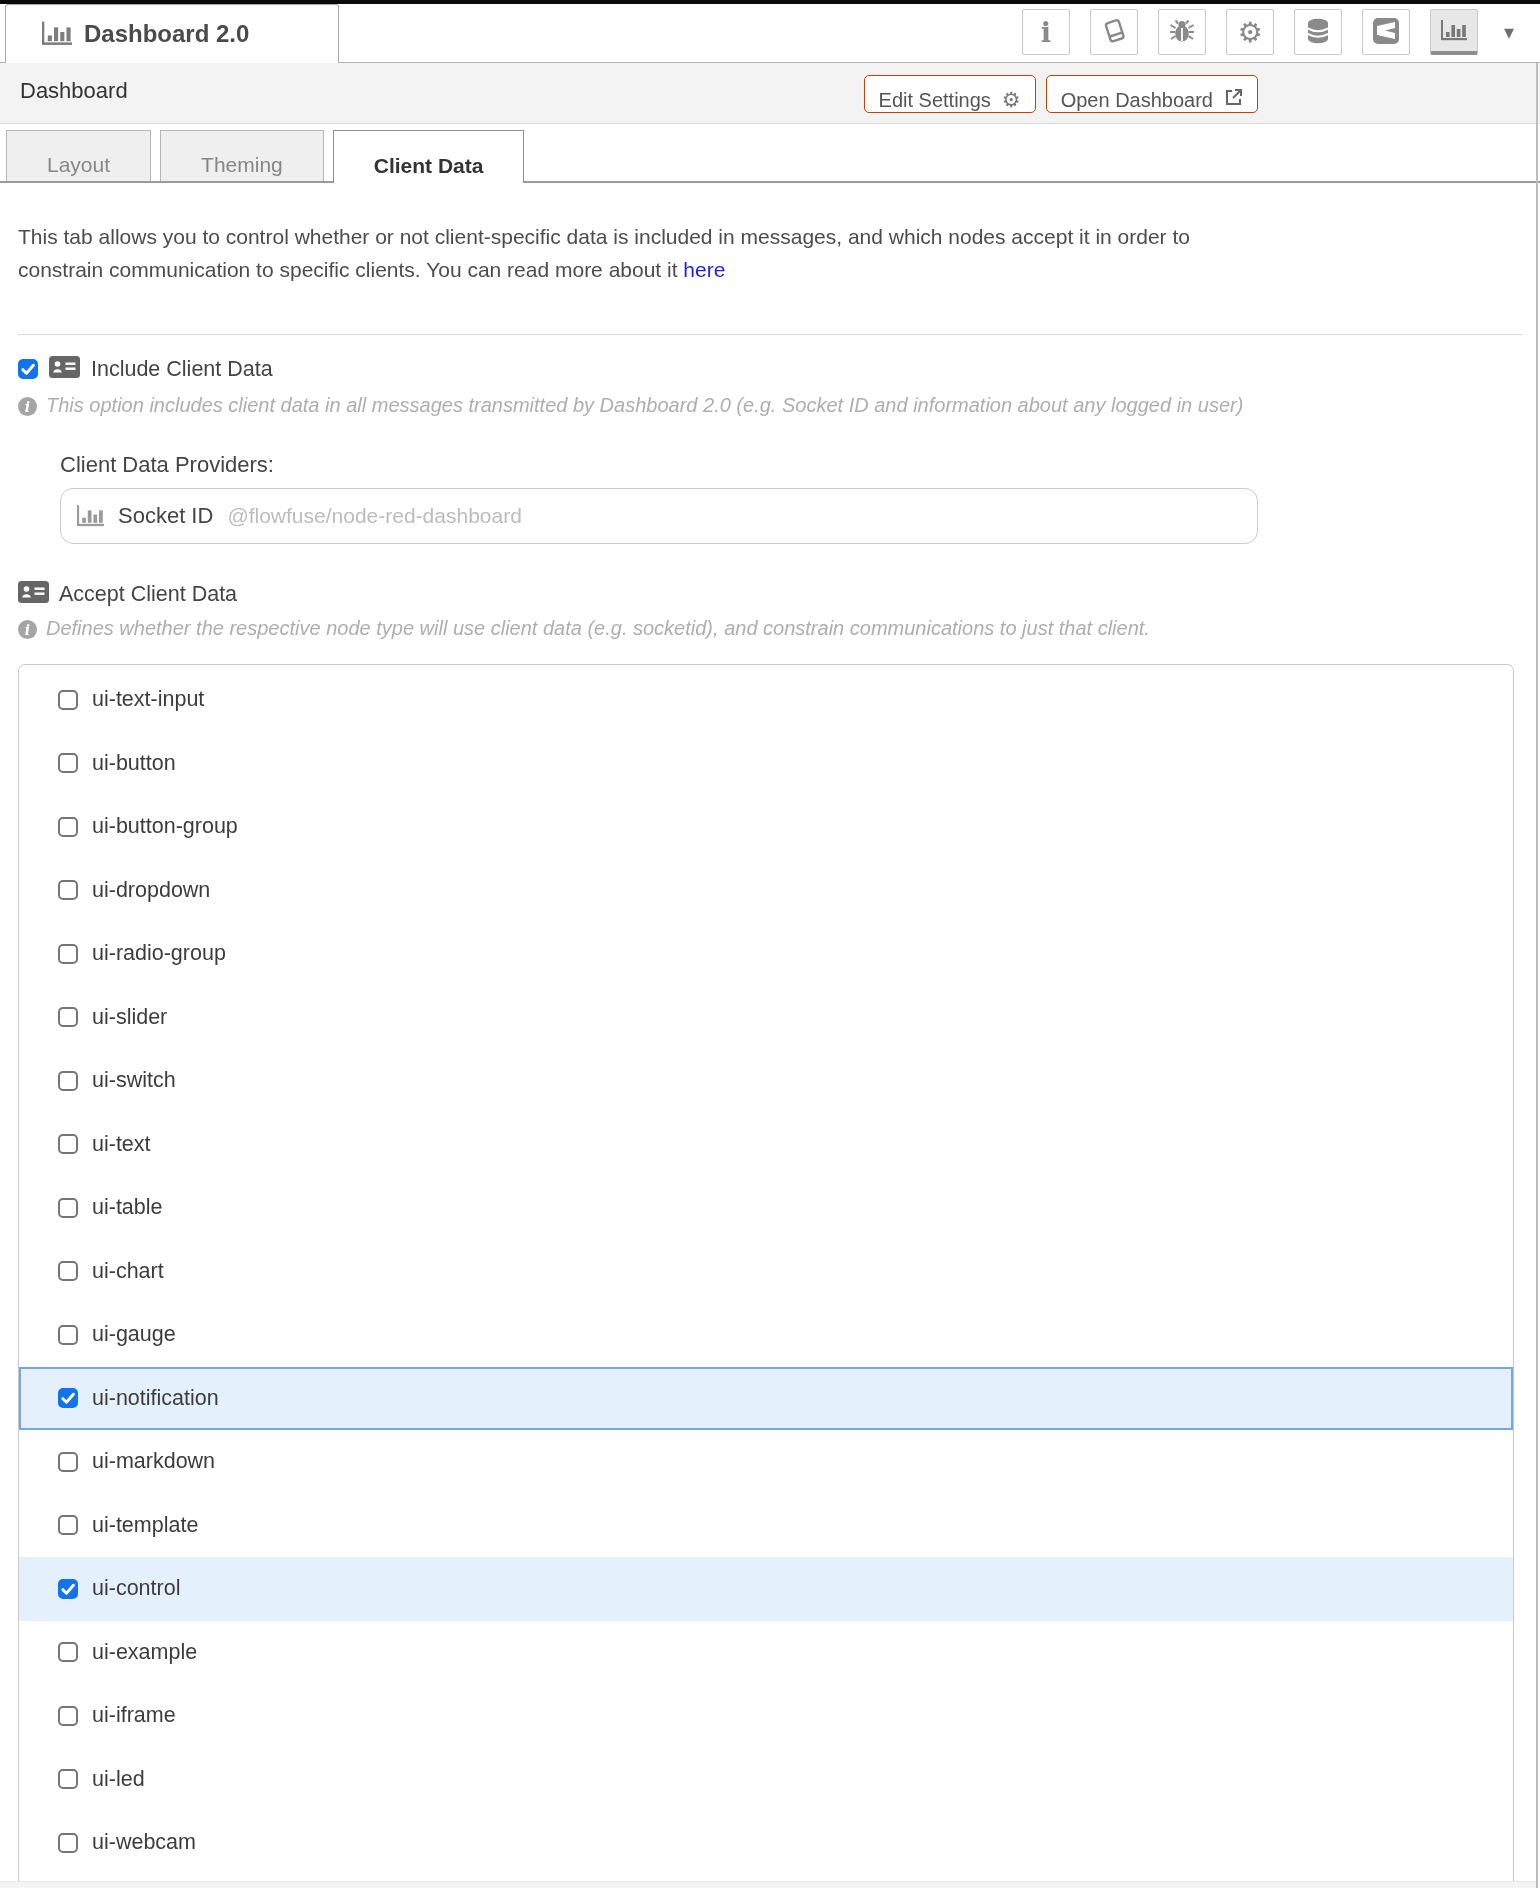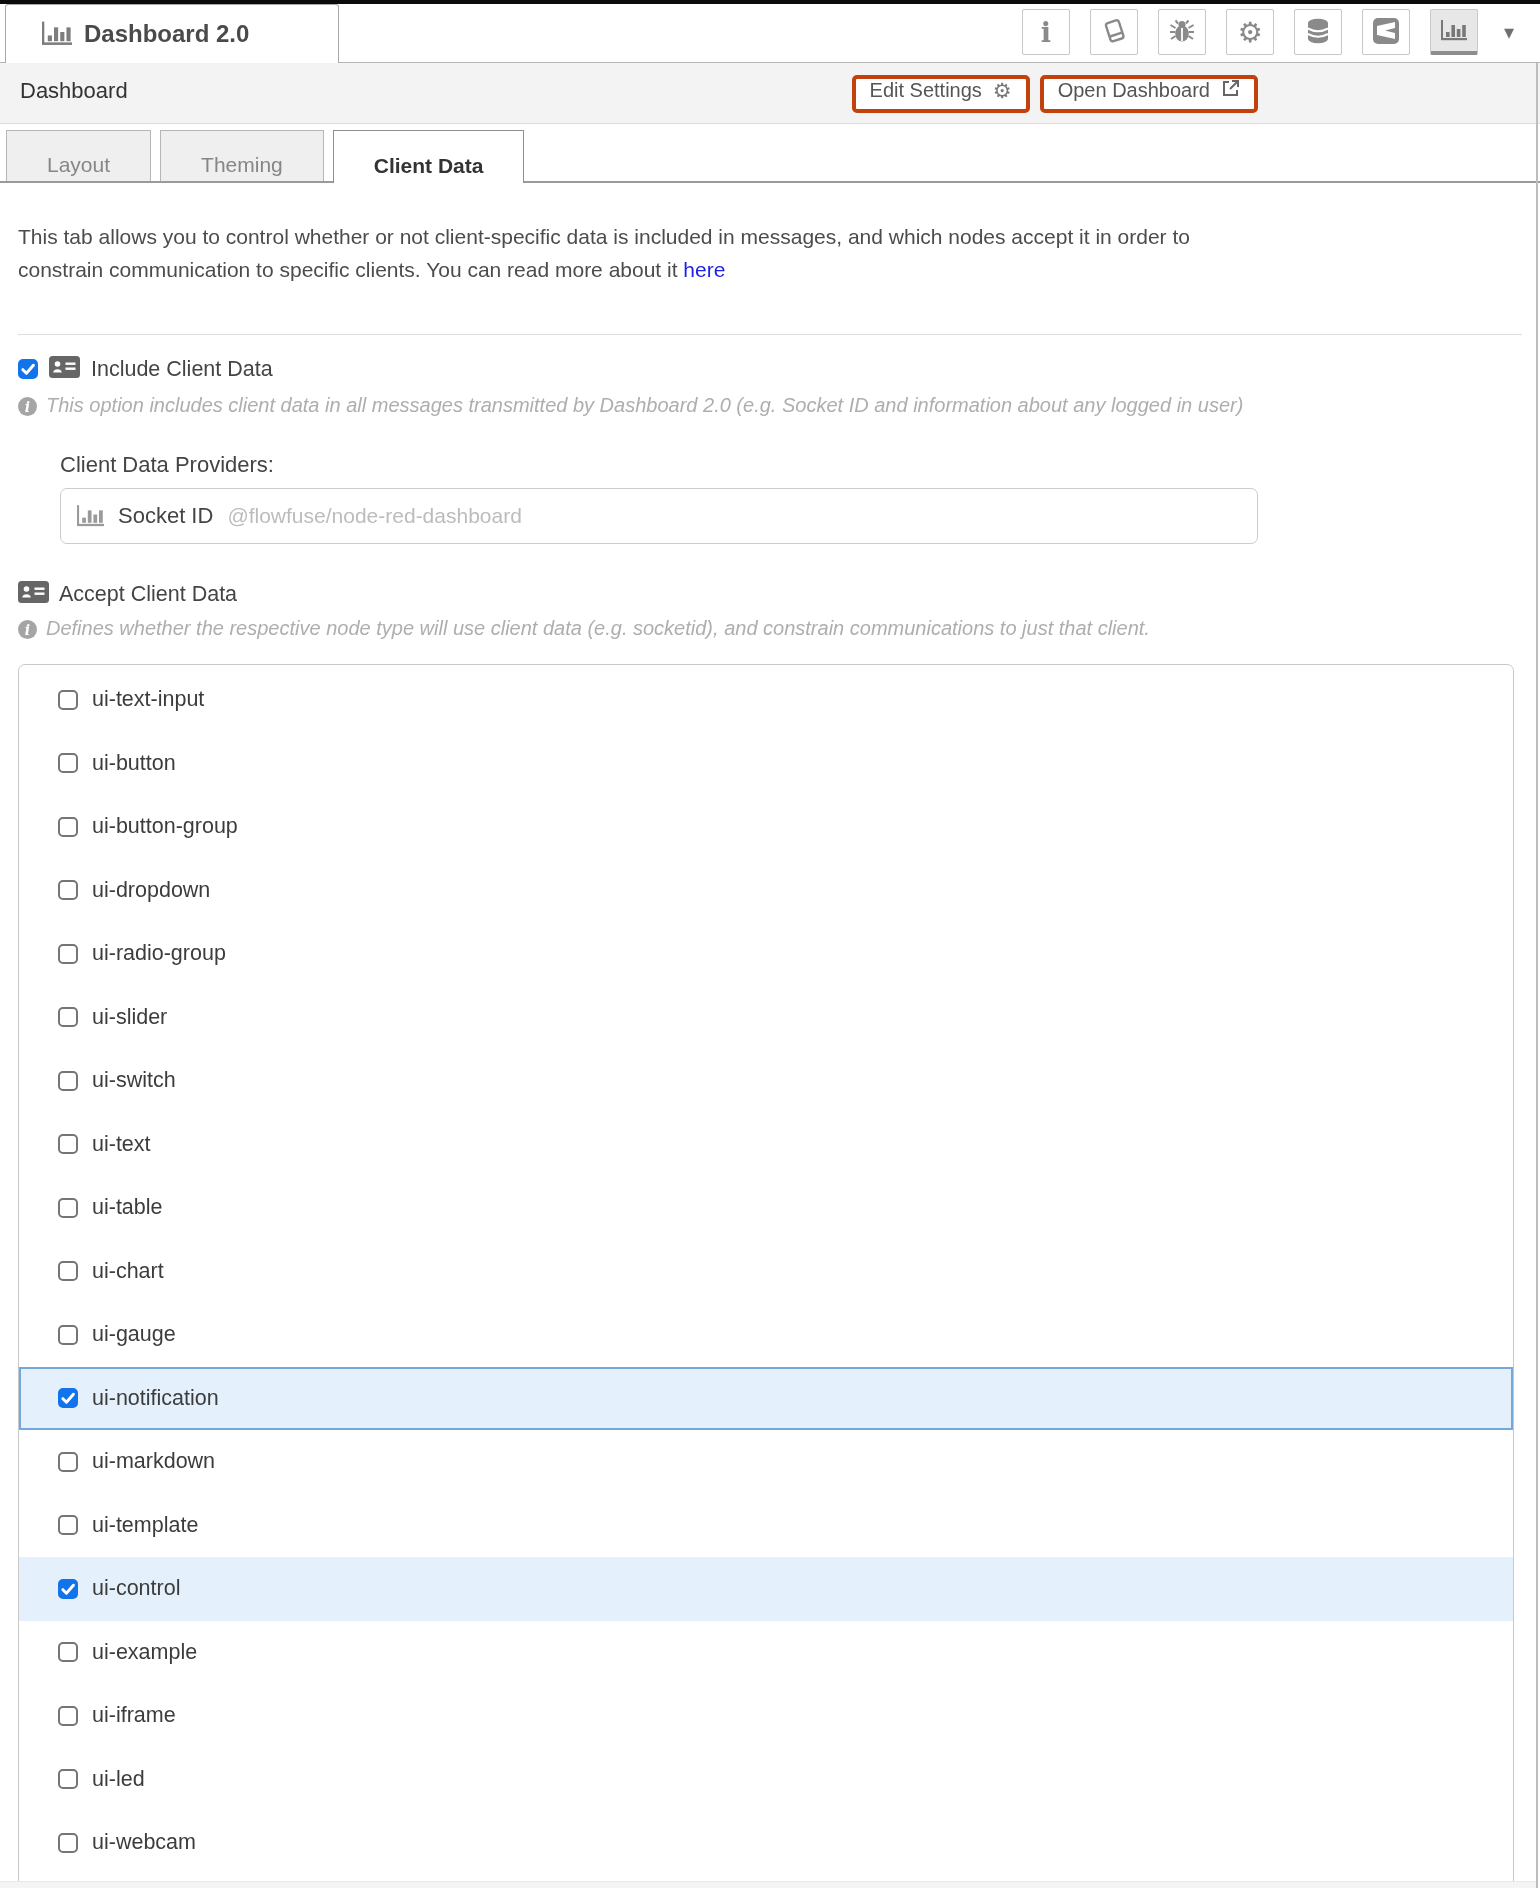--- a/index.html
+++ b/index.html
@@ -23,22 +23,22 @@
   }
   .tb-btn.active{background:#e7e7e7;border-bottom:4px solid #8d8d8d;}
   .glyph{font-family:"DejaVu Sans",sans-serif;color:#8a8a8a;}
   .info-glyph{font-family:"DejaVu Serif",serif;font-weight:bold;font-size:27px;color:#8a8a8a;line-height:1;}
   .caret{font-family:"DejaVu Sans",sans-serif;font-size:20px;color:#6f6f6f;margin-left:6px;}
   
   .page-header{position:absolute;top:63px;left:0;right:0;height:61px;background:#f3f3f3;border-bottom:1px solid #dcdcdc;box-sizing:border-box;}
   .page-header .title{position:absolute;left:20px;top:15px;font-size:22px;color:#333;}
   .hdr-buttons{position:absolute;right:282px;top:12px;display:flex;gap:10px;}
   .hdr-btn{
-    height:38px;padding:0 14px;font-size:20px;color:#555;background:#fff;border:4px solid #c2410c;
-    border-radius:5px;display:flex;align-items:flex-start;gap:11px;font-family:inherit;cursor:pointer;
+    height:38px;padding:0 14px;font-size:20px;color:#555;background:#fff;border:1px solid #c2410c;
+    border-radius:5px;display:flex;align-items:flex-end;gap:11px;font-family:inherit;cursor:pointer;
   }
   .hdr-btn .glyph{font-size:21px;color:#777;}
   
   .subtabs{position:absolute;top:130px;left:0;right:0;height:53px;border-bottom:2px solid #9a9a9a;box-sizing:border-box;display:flex;align-items:flex-end;padding-left:6px;gap:9px;}
   .subtab{
     height:51px;line-height:51px;padding:8px 40px;background:#efefef;border:1px solid #b6b6b6;border-bottom:none;
     font-size:21px;color:#868686;box-sizing:border-box;cursor:pointer;
   }
   .subtab.active{
     background:#fff;border:1px solid #8f8f8f;border-bottom:none;font-weight:bold;color:#333;
@@ -60,21 +60,21 @@
   .hint1{position:absolute;top:394px;left:18px;}
   .hint2{position:absolute;top:617px;left:18px;}
   .info-circle{
     flex:none;width:19px;height:19px;border-radius:50%;background:#a5a5a5;color:#fff;
     font-family:"DejaVu Serif",serif;font-style:italic;font-weight:bold;font-size:14px;
     display:flex;align-items:center;justify-content:center;margin-top:3px;
   }
   
   .prov-label{position:absolute;top:452px;left:60px;font-size:22px;color:#444;}
   .provider-box{
-    position:absolute;top:488px;left:60px;width:1198px;height:56px;border:1px solid #ccc;border-radius:7px;
+    position:absolute;top:488px;left:60px;width:1198px;height:56px;border:1px solid #ccc;border-radius:13px;
     display:flex;align-items:center;padding-left:16px;gap:14px;box-sizing:border-box;background:#fff;cursor:pointer;
   }
   .provider-box .pname{font-size:22px;color:#444;}
   .provider-box .ppkg{font-size:21px;color:#bcbcbc;}
   
   .accept-head{position:absolute;top:581px;left:18px;display:flex;align-items:flex-end;gap:10px;}
   .accept-head .lbl{font-size:21.5px;color:#444;}
   
   .node-list{
     position:absolute;top:664px;left:18px;width:1496px;height:1240px;border:1px solid #c9c9c9;border-radius:7px;

